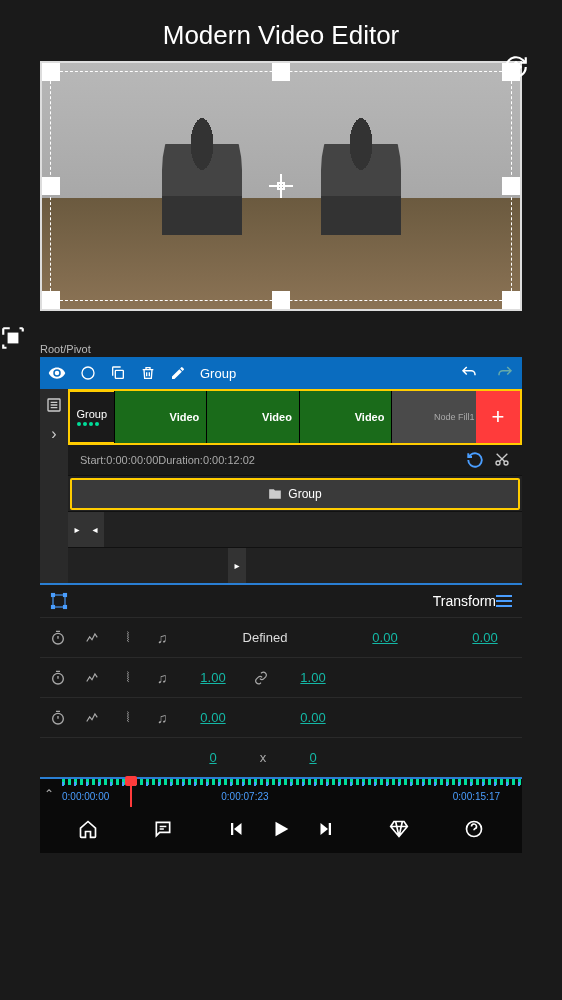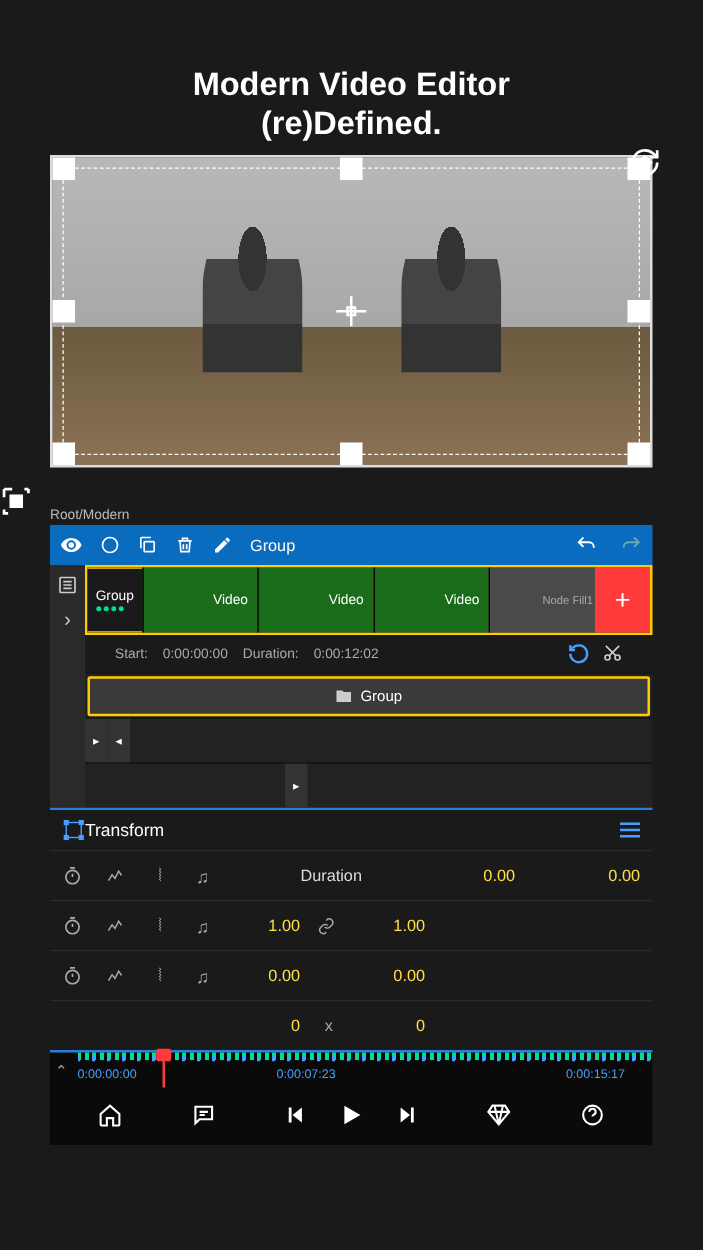--- a/index.html
+++ b/index.html
@@ -10,21 +10,21 @@
   font-family: -apple-system, BlinkMacSystemFont, "Segoe UI", Arial, sans-serif;
   color: #fff;
   overflow: hidden;
   position: relative;
 }
 .header-text {
   text-align: center;
   padding: 20px 0 10px;
   color: #fff;
 }
-.header-text h1 { font-size: 26px; font-weight: 700; margin-top: 32px; }
+.header-text h1 { font-size: 26px; font-weight: 400; }
 .header-text h2 { font-size: 26px; font-weight: 600; }
 .preview-area {
   margin: 0 40px;
   height: 250px;
   border: 2px solid #ddd;
   position: relative;
   background: linear-gradient(to bottom, #b8b8b8 0%, #a8a8a8 55%, #6b5a3f 55%, #8b7355 100%);
   display: flex;
   align-items: center;
   justify-content: center;
@@ -104,32 +104,31 @@
 .tab-item {
   flex: 1;
   border-left: 1px solid #000;
   display: flex;
   align-items: center;
   justify-content: center;
   font-size: 11px;
   position: relative;
   overflow: hidden;
 }
-.tab-green { background: #1a6b1a; color: #fff; font-weight: normal; padding-left: 48px; }
+.tab-green { background: #1a6b1a; color: #fff; font-weight: bold; padding-left: 48px; }
 .tab-gray { background: #4a4a4a; color: #aaa; font-size: 9px; padding-left: 40px; }
 .tab-group { background: #1a1a1a; border: 1px solid #ffcc00; border-width: 1px 0; }
 .tab-add { width: 44px; background: #ff3b3b; font-size: 22px; display: flex; align-items: center; justify-content: center; }
 .dots { display: flex; gap: 2px; margin-top: 2px; }
 .dot { width: 4px; height: 4px; border-radius: 50%; background: #0d9; }
 .timeline-info {
   display: flex;
   align-items: center;
-  padding: 6px 24px;
+  padding: 6px 12px;
   font-size: 11px;
-  gap: 12px;
   color: #aaa;
 }
 .timeline-info .actions { margin-left: auto; display: flex; gap: 10px; }
 .timeline-info .actions span { color: #4a9eff; font-size: 16px; }
 .timeline-tracks { background: #222; }
 .track {
   height: 36px;
   display: flex;
   align-items: center;
   border-top: 1px solid #111;
@@ -161,34 +160,34 @@
   background: #1a1a1a;
   border-top: 2px solid #2a7fd4;
 }
 .transform-header {
   height: 32px;
   display: flex;
   align-items: center;
   padding: 0 10px;
   background: #1a1a1a;
 }
-.transform-header .title { flex: 1; text-align: left; font-size: 14px; }
+.transform-header .title { flex: 1; text-align: right; font-size: 14px; }
 .hamburger { display: flex; flex-direction: column; gap: 3px; }
 .hamburger span { width: 16px; height: 2px; background: #4a9eff; }
 .transform-row {
   height: 40px;
   display: flex;
   align-items: center;
   gap: 14px;
   padding: 0 10px;
   border-top: 1px solid #2a2a2a;
 }
 .tr-icon { width: 20px; text-align: center; color: #aaa; font-size: 14px; }
 .tr-label { flex: 1; text-align: center; font-size: 13px; color: #ddd; }
-.tr-value { width: 54px; text-align: right; font-size: 13px; color: #fde047; }
+.tr-value { width: 54px; text-align: center; font-size: 13px; color: #14b8a6; text-decoration: underline; }
 .tr-link { width: 18px; text-align: center; color: #888; font-size: 13px; }
 .timeline-ruler {
   margin: 0 40px;
   height: 28px;
   background: #0a0a0a;
   position: relative;
   display: flex;
   align-items: flex-end;
   border-top: 2px solid #2a7fd4;
 }
@@ -211,21 +210,20 @@
 }
 .bottom-icon { color: #fff; font-size: 18px; cursor: pointer; }
 .play-controls { display: flex; gap: 24px; align-items: center; }
 svg { display: block; }
 </style>
 </head>
 <body>
 
 <div class="header-text">
   <h1>Modern Video Editor</h1>
-  <h2>(re)Defined.</h2>
 </div>
 
 <div class="preview-area">
   <div class="figure left">
       <div class="figure-body"></div>
     </div>
   <div class="figure right">
       <div class="figure-body"></div>
     </div>
   <div class="selection-box">
@@ -249,21 +247,21 @@
     </div>
   </div>
   <div class="crop-corner">
     <svg viewBox="0 0 24 24" fill="none" stroke="#fff" stroke-width="2">
         <path d="M3 3v6M3 3h6M3 18v3h3M21 3h-3M21 6V3"></path>
         <rect x="8" y="8" width="8" height="8" fill="#fff"></rect>
       </svg>
   </div>
 </div>
 
-<div class="breadcrumb">Root/Modern</div>
+<div class="breadcrumb">Root/Pivot</div>
 
 <div class="toolbar">
   <span class="toolbar-icon">
     <svg width="18" height="18" viewBox="0 0 24 24" fill="#fff">
         <path d="M12 4.5C7 4.5 2.7 7.6 1 12c1.7 4.4 6 7.5 11 7.5s9.3-3.1 11-7.5c-1.7-4.4-6-7.5-11-7.5zM12 17a5 5 0 1 1 0-10 5 5 0 0 1 0 10zm0-8a3 3 0 1 0 0 6 3 3 0 0 0 0-6z"></path>
       </svg>
   </span>
   <span class="toolbar-icon">
     <svg width="16" height="16" viewBox="0 0 24 24" fill="none" stroke="#fff" stroke-width="2">
         <circle cx="12" cy="12" r="9"></circle>
@@ -406,21 +404,21 @@
           <path d="M12 9v4M9 2h6"></path>
         </svg>
     </span>
     <span class="tr-icon">
       <svg width="16" height="14" viewBox="0 0 24 24" fill="none" stroke="#aaa" stroke-width="2">
           <path d="M3 18l5-8 4 5 5-10 4 6"></path>
         </svg>
     </span>
     <span class="tr-icon">⦚</span>
     <span class="tr-icon">♫</span>
-    <span class="tr-label">Duration</span>
+    <span class="tr-label">Defined</span>
     <span class="tr-value">0.00</span>
     <span class="tr-link"></span>
     <span class="tr-value">0.00</span>
   </div>
 
   <div class="transform-row">
     <span class="tr-icon">
       <svg width="16" height="16" viewBox="0 0 24 24" fill="none" stroke="#aaa" stroke-width="2">
           <circle cx="12" cy="13" r="8"></circle>
           <path d="M12 9v4M9 2h6"></path>

